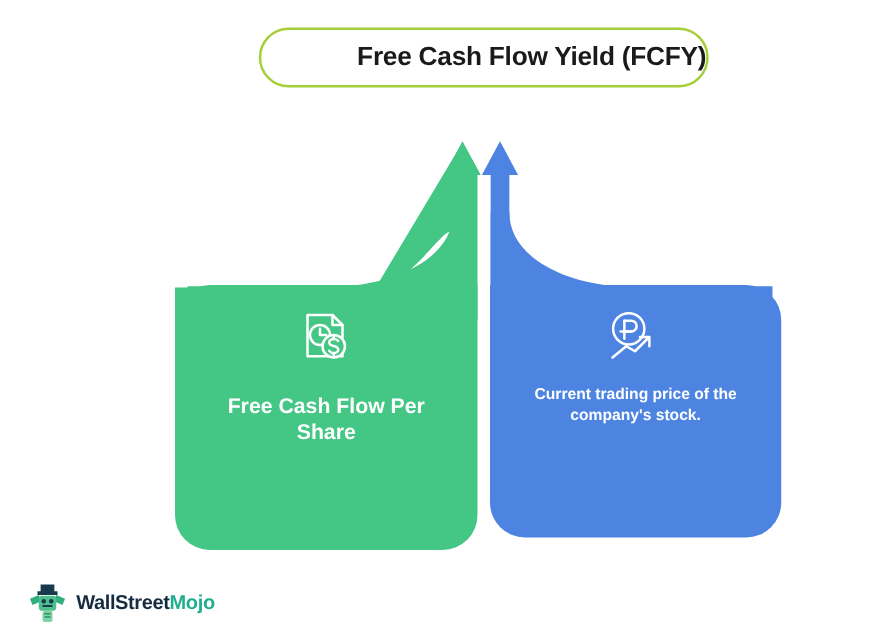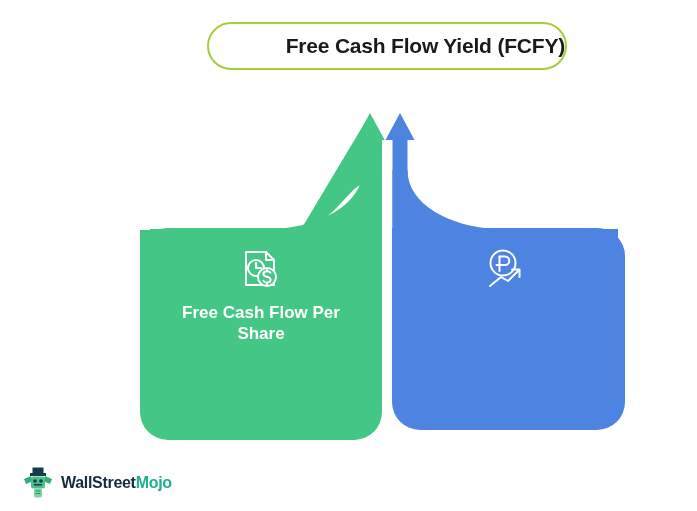--- a/index.html
+++ b/index.html
@@ -52,21 +52,21 @@
     border-radius:28px 0 28px 28px;
   }
   #card-blue {
     left:392px; top:228px;
     width:233px; height:202px;
     background:var(--c-blue,#4d84e2);
     border-radius:0 28px 28px 28px;
   }
   .card-icon { margin-top:16px; height:52px; display:flex; align-items:center; justify-content:center; }
   .card-title {
-    margin-top:6px;
+    margin-top:18px;
     font-size:17px;
     font-weight:bold;
     color:#ffffff;
     text-align:center;
     line-height:1.24;
   }
   .card-desc {
     margin-top:11px;
     font-size:12.5px;
     font-weight:bold;
@@ -187,20 +187,21 @@
   <div class="card-icon">
     <svg width="48" height="44" viewBox="0 0 48 44" fill="none" stroke="#ffffff" stroke-width="2" stroke-linecap="round" stroke-linejoin="round">
       <circle cx="18" cy="15" r="12.5"></circle>
       <path d="M14.5 8.5 V23"></path>
       <path d="M14.5 8.5 H20 a4.3 4.3 0 0 1 0 8.6 H14.5"></path>
       <path d="M11.5 17.1 H20.5"></path>
       <path d="M5 38 L16 29 L23 33 L34 22"></path>
       <path d="M27 21.5 H34.5 V29"></path>
     </svg>
   </div>
+  <div class="card-desc">Current trading price of the company's stock.</div>
 </div>
 
 <div id="logo">
   <svg width="32" height="34" viewBox="0 0 32 34">
     <path d="M2 13 L9 10 L11 15 L4 18 Z" fill="#2fae7e"></path>
     <path d="M30 13 L23 10 L21 15 L28 18 Z" fill="#2fae7e"></path>
     <path d="M8 7 h16 v3 h-16 Z" fill="#173a4d"></path>
     <path d="M10.5 1.5 h11 v6 h-11 Z" fill="#173a4d"></path>
     <rect x="9" y="10.5" width="14" height="12" rx="2.5" fill="#4cbf8a"></rect>
     <circle cx="13" cy="15" r="1.8" fill="#173a4d"></circle>

